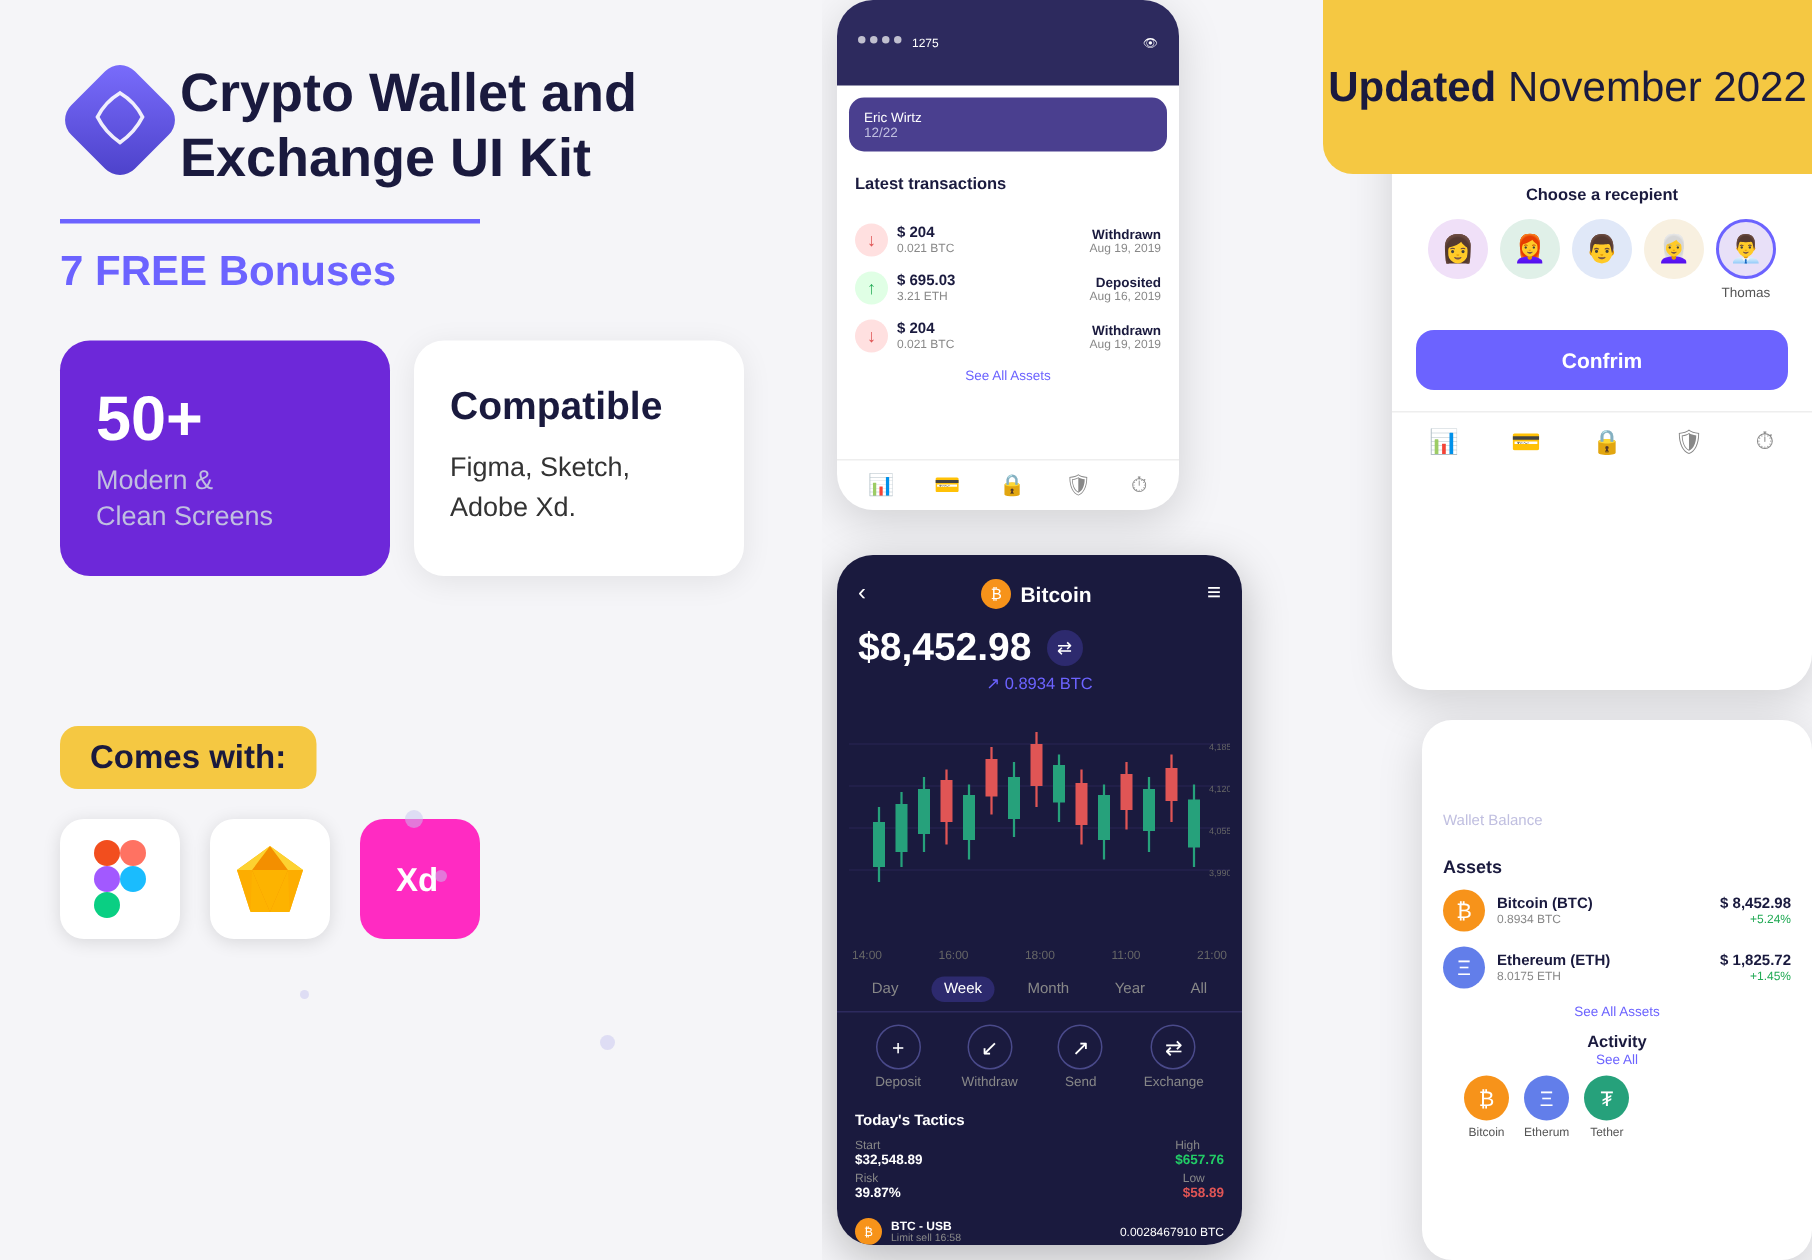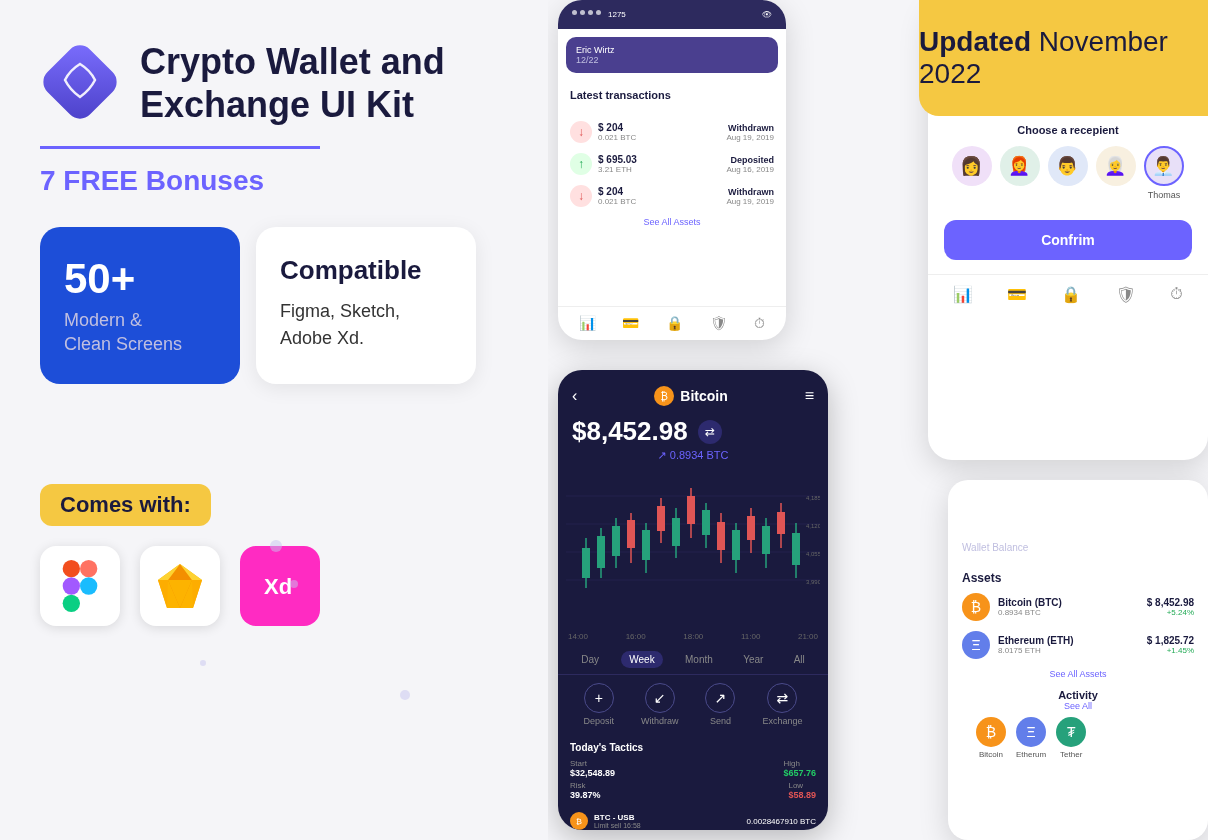--- a/index.html
+++ b/index.html
@@ -17,22 +17,21 @@
       position: absolute;
       left: 0; top: 0;
       width: 580px;
       height: 840px;
       background: #f5f5f8;
       padding: 40px 40px;
     }
 
     .logo-area {
       display: flex;
-      align-items: flex-end;
-      gap: 20px;
+      align-items: flex-start;
       margin-bottom: 20px;
     }
 
     .logo-diamond {
       width: 80px;
       height: 80px;
       flex-shrink: 0;
     }
 
     .title-text {
@@ -56,24 +55,24 @@
       margin-bottom: 30px;
     }
 
     .cards-row {
       display: flex;
       gap: 16px;
       margin-bottom: 30px;
     }
 
     .card-dark {
-      background: #1d4ed8;
+      background: #6d28d9;
       border-radius: 20px;
       padding: 28px 24px;
-      width: 200px;
+      width: 220px;
       color: white;
     }
 
     .card-dark .big-num {
       font-size: 42px;
       font-weight: 800;
       color: white;
     }
 
     .card-dark .card-sub {
@@ -150,21 +149,21 @@
       right: 0; top: 0;
       width: 660px;
       height: 840px;
       overflow: hidden;
     }
 
     
     .updated-badge {
       position: absolute;
       top: 0; right: 0;
-      width: 289px;
+      width: 326px;
       height: 116px;
       background: #f5c842;
       display: flex;
       align-items: center;
       justify-content: center;
       z-index: 10;
       border-bottom-left-radius: 20px;
     }
 
     .updated-badge-text {
@@ -185,21 +184,21 @@
       width: 228px;
       height: 340px;
       background: white;
       border-radius: 24px;
       box-shadow: 0 8px 30px rgba(0,0,0,0.15);
       overflow: hidden;
     }
 
     .phone-top-bar {
       background: #2d2a5e;
-      padding: 10px 14px;
+      padding: 24px 14px;
       display: flex;
       align-items: center;
       justify-content: space-between;
     }
 
     .phone-dots {
       display: flex; gap: 3px;
     }
     .phone-dot { width: 5px; height: 5px; background: white; border-radius: 50%; opacity: 0.7; }
 

